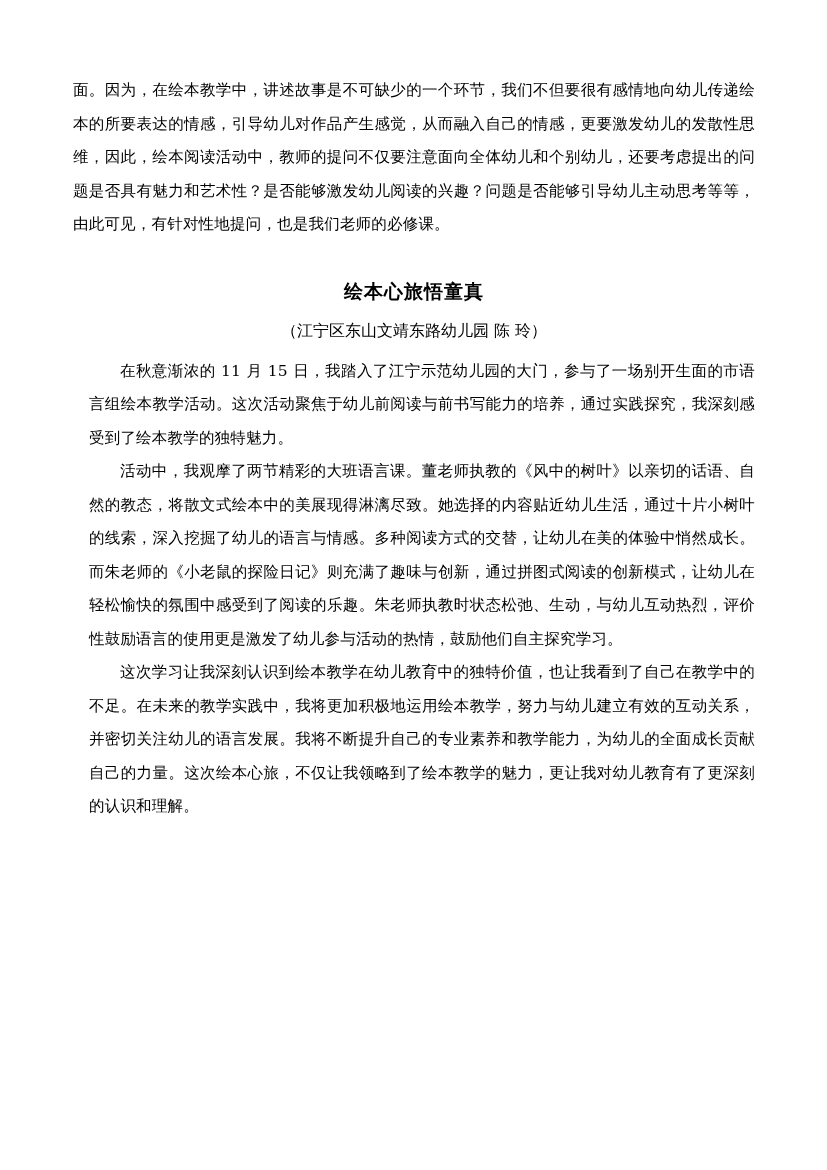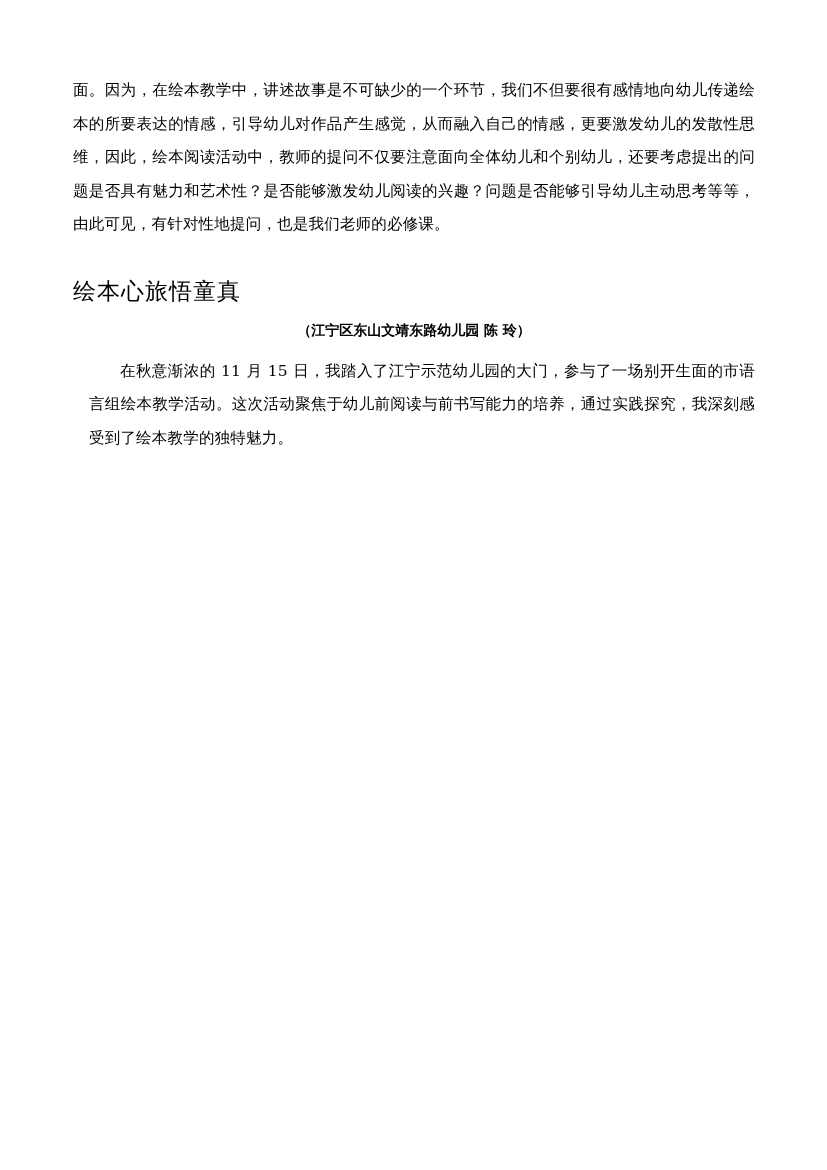--- a/index.html
+++ b/index.html
@@ -35,29 +35,30 @@
     text-align: justify;
     text-justify: inter-ideograph;
     margin: 0 0 0 0;
     letter-spacing: 0.2px;
   }
   .indent {
     text-indent: 2em;
     margin-left: 16px;
   }
   .doc-title {
-    font-size: 23px;
-    font-weight: normal;
+    font-size: 19px;
+    font-weight: bold;
+    text-align: center;
     line-height: 34px;
     margin: 22px 0 6px 0;
     letter-spacing: 1px;
   }
   .doc-subtitle {
-    font-size: 14px;
-    font-weight: bold;
+    font-size: 16px;
+    font-weight: normal;
     text-align: center;
     line-height: 33px;
     margin: 0 0 8px 0;
   }
   .spacer-sm { height: 10px; }
 </style>
 </head>
 <body>
 
 <div class="page">
@@ -65,15 +66,17 @@
 
     <p class="para">面。因为，在绘本教学中，讲述故事是不可缺少的一个环节，我们不但要很有感情地向幼儿传递绘本的所要表达的情感，引导幼儿对作品产生感觉，从而融入自己的情感，更要激发幼儿的发散性思维，因此，绘本阅读活动中，教师的提问不仅要注意面向全体幼儿和个别幼儿，还要考虑提出的问题是否具有魅力和艺术性？是否能够激发幼儿阅读的兴趣？问题是否能够引导幼儿主动思考等等，由此可见，有针对性地提问，也是我们老师的必修课。</p>
 
     <div class="spacer-sm"></div>
 
     <h1 class="doc-title">绘本心旅悟童真</h1>
 
     <p class="doc-subtitle">（江宁区东山文靖东路幼儿园    陈  玲）</p>
 
     <p class="para indent">在秋意渐浓的 11 月 15 日，我踏入了江宁示范幼儿园的大门，参与了一场别开生面的市语言组绘本教学活动。这次活动聚焦于幼儿前阅读与前书写能力的培养，通过实践探究，我深刻感受到了绘本教学的独特魅力。</p>
+    <p class="para indent">活动中，我观摩了两节精彩的大班语言课。董老师执教的《风中的树叶》以亲切的话语、自然的教态，将散文式绘本中的美展现得淋漓尽致。她选择的内容贴近幼儿生活，通过十片小树叶的线索，深入挖掘了幼儿的语言与情感。多种阅读方式的交替，让幼儿在美的体验中悄然成长。而朱老师的《小老鼠的探险日记》则充满了趣味与创新，通过拼图式阅读的创新模式，让幼儿在轻松愉快的氛围中感受到了阅读的乐趣。朱老师执教时状态松弛、生动，与幼儿互动热烈，评价性鼓励语言的使用更是激发了幼儿参与活动的热情，鼓励他们自主探究学习。</p>
+    <p class="para indent">这次学习让我深刻认识到绘本教学在幼儿教育中的独特价值，也让我看到了自己在教学中的不足。在未来的教学实践中，我将更加积极地运用绘本教学，努力与幼儿建立有效的互动关系，并密切关注幼儿的语言发展。我将不断提升自己的专业素养和教学能力，为幼儿的全面成长贡献自己的力量。这次绘本心旅，不仅让我领略到了绘本教学的魅力，更让我对幼儿教育有了更深刻的认识和理解。</p>
 
   </div>
 </div>
 
 </body></html>

